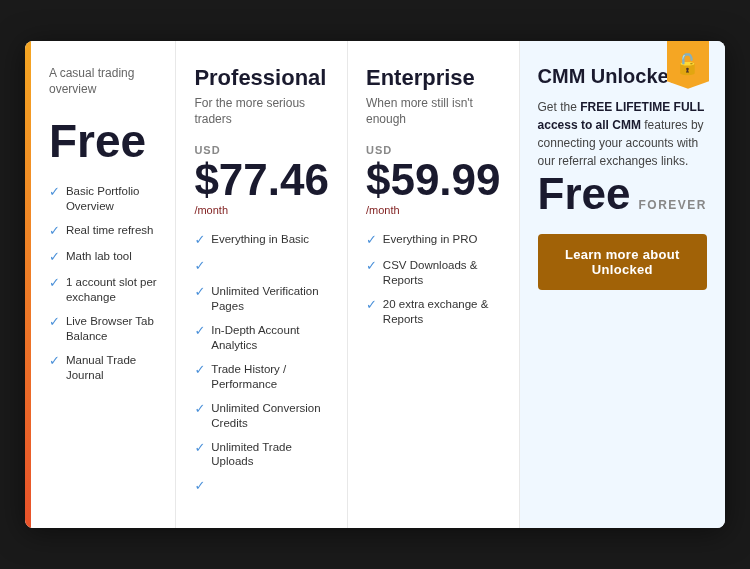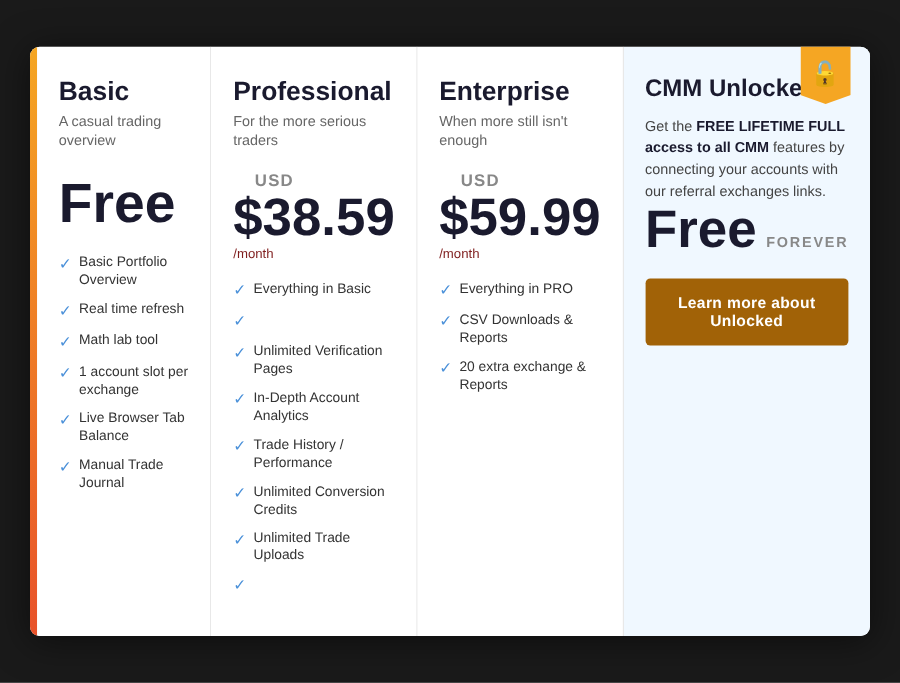--- a/index.html
+++ b/index.html
@@ -45,26 +45,25 @@
       line-height: 1.4;
       margin-bottom: 16px;
     }
     .price-free {
       font-size: 46px;
       font-weight: 800;
       color: #1a1a2e;
       margin-bottom: 16px;
     }
     .price-currency {
-      font-size: 14px;
+      font-size: 11px;
       color: #888;
       margin-bottom: 2px;
       font-weight: 600;
       letter-spacing: 1px;
-      margin-left: 18px;
     }
     .price-amount {
       font-size: 44px;
       font-weight: 800;
       color: #1a1a2e;
       line-height: 1;
     }
     .price-period {
       font-size: 11px;
       color: #7f1d1d;
@@ -163,21 +162,20 @@
       flex-shrink: 0;
     }
   </style>
 </head>
 <body>
 
 <div class="pricing-container">
   <div class="left-accent"></div>
 
   <div class="plan-col">
-    <div class="plan-title">Basic</div>
     <div class="plan-subtitle">A casual trading overview</div>
     <div class="price-free">Free</div>
     <ul class="feature-list">
       <li>
           <span class="check-icon">✓</span>
           <span>Basic Portfolio Overview</span>
         </li>
       <li>
           <span class="check-icon">✓</span>
           <span>Real time refresh</span>
@@ -199,21 +197,21 @@
           <span>Manual Trade Journal</span>
         </li>
     </ul>
   </div>
 
   <div class="plan-col">
     <div class="plan-title">Professional</div>
     <div class="plan-subtitle">For the more serious traders</div>
     <div class="price-block">
       <div class="price-currency">USD</div>
-      <div class="price-amount">$38.59</div>
+      <div class="price-amount">$77.46</div>
       <div class="price-period">/month</div>
     </div>
     <ul class="feature-list">
       <li>
           <span class="check-icon">✓</span>
           <span>Everything in Basic</span>
         </li>
       <li>
           <span class="check-icon">✓</span>
         </li>

